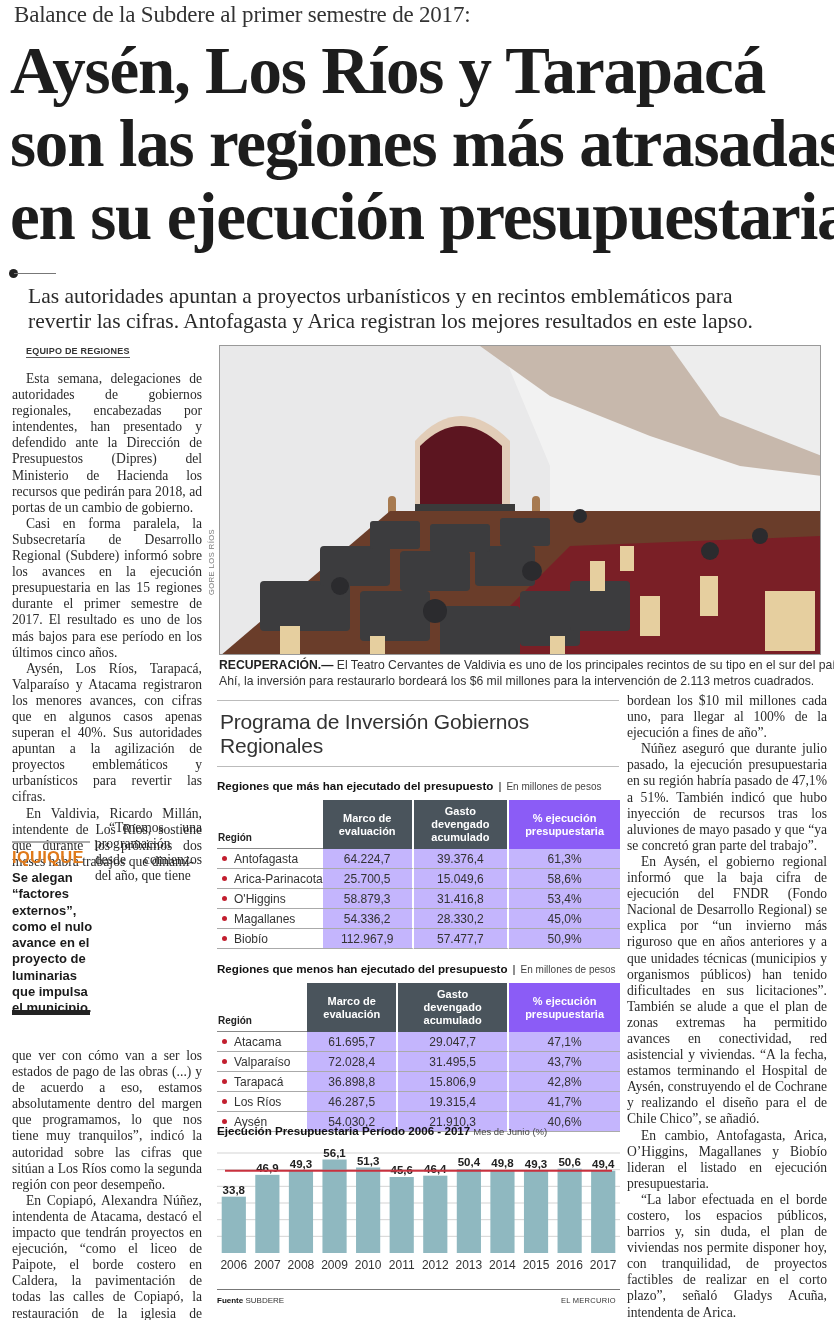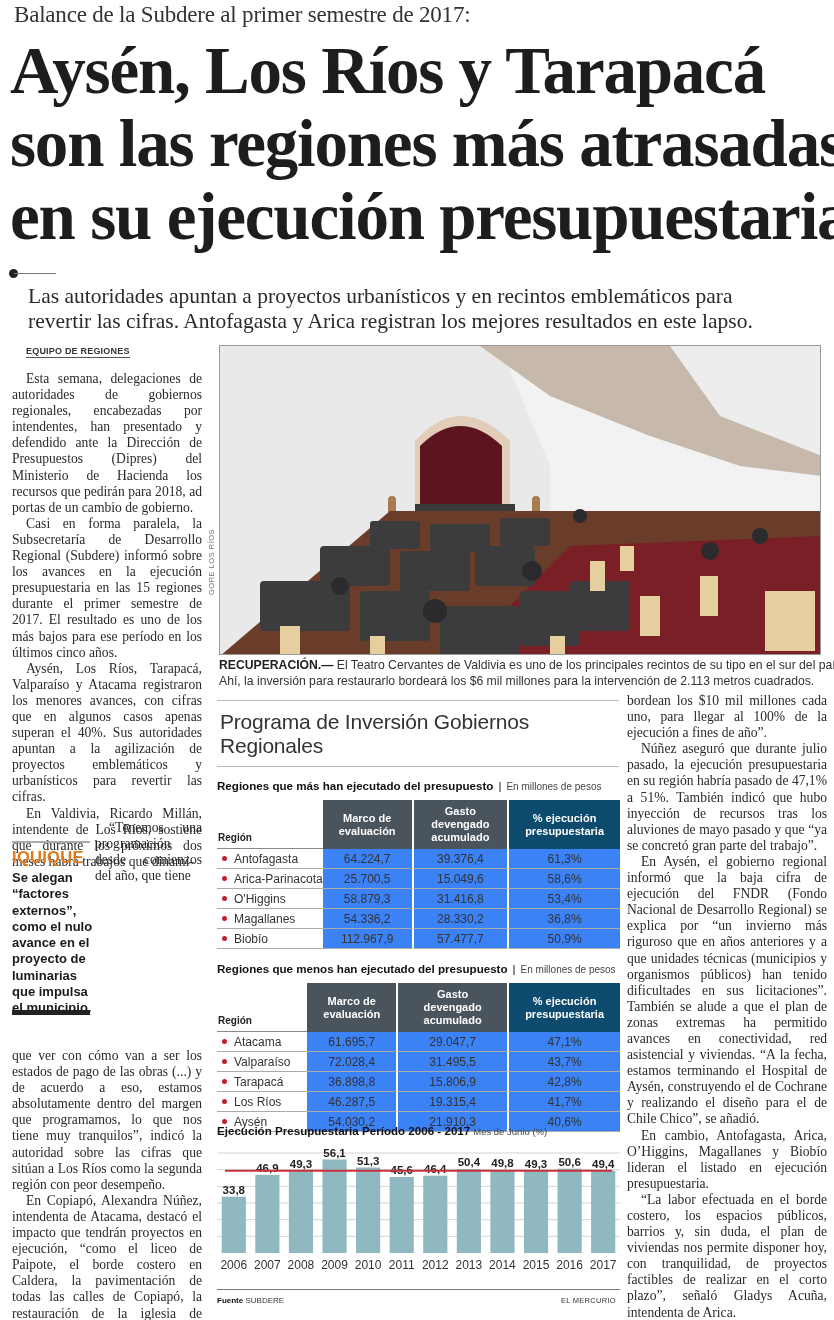--- a/index.html
+++ b/index.html
@@ -41,24 +41,24 @@
   .info-title { font-size:21px; font-weight:normal; color:#333; padding:9px 0 8px 3px; letter-spacing:-0.2px; }
   .sub-title { font-size:11.6px; font-weight:bold; color:#111; margin-top:12px; white-space:nowrap; }
   .sub-title .sep { font-weight:normal; margin:0 5px; }
   .sub-title .unit { font-weight:normal; font-size:10px; color:#444; }
 
   table.data { border-collapse:separate; border-spacing:0; width:403px; margin-top:8px; font-size:12px; }
   table.data th { font-size:11px; font-weight:bold; color:#fff; line-height:13px; padding:5px 16px; }
   table.data th.reg { background:#fff; color:#222; text-align:left; vertical-align:bottom; padding:0 0 4px 1px; font-size:10px; border-bottom:1px solid #888; }
   th.h1 { background:#4a545c; width:81px; border-right:2px solid #fff; }
   th.h2 { background:#4a545c; width:111px; border-right:2px solid #fff; }
-  th.h3 { background:#0c4a6e; width:100px; }
+  th.h3 { background:#8b5cf6; width:100px; }
   table.data td { height:20px; border-bottom:1px solid #aaa; color:#333; }
   table.data td.region { padding-left:2px; white-space:nowrap; }
-  table.data td.num { background:#3b82f6; text-align:center; border-right:2px solid #fff;margin-top:8px; }
+  table.data td.num { background:#c4b5fd; text-align:center; border-right:2px solid #fff;margin-top:8px; }
   table.data td.num.last { border-right:none; }
   .bullet { display:inline-block; width:5px; height:5px; background:#c21f2f; border-radius:50%; margin:0 7px 2px 3px; vertical-align:middle; }
 
   .chart-block { position:absolute; left:217px; top:1124px; width:403px; font-family:"Liberation Sans",sans-serif; }
   .chart-title { font-size:11.6px; font-weight:bold; color:#111; white-space:nowrap; }
   .chart-title .unit { font-weight:normal; font-size:9.5px; color:#444; margin-left:3px; }
   svg.chart { display:block; margin-top:2px; }
   .chart-foot-rule { position:absolute; left:0; top:165px; width:403px; height:1px; background:#777; }
   .source { position:absolute; left:0; top:172px; font-size:8px; color:#333; }
   .source b { color:#111; }
@@ -192,21 +192,21 @@
         <tr>
           <td class="region"><span class="bullet"></span><span>O'Higgins</span></td>
           <td class="num">58.879,3</td>
           <td class="num">31.416,8</td>
           <td class="num last">53,4%</td>
         </tr>
         <tr>
           <td class="region"><span class="bullet"></span><span>Magallanes</span></td>
           <td class="num">54.336,2</td>
           <td class="num">28.330,2</td>
-          <td class="num last">36,8%</td>
+          <td class="num last">45,0%</td>
         </tr>
         <tr>
           <td class="region"><span class="bullet"></span><span>Biobío</span></td>
           <td class="num">112.967,9</td>
           <td class="num">57.477,7</td>
           <td class="num last">50,9%</td>
         </tr>
       </tbody>
   </table>
 

